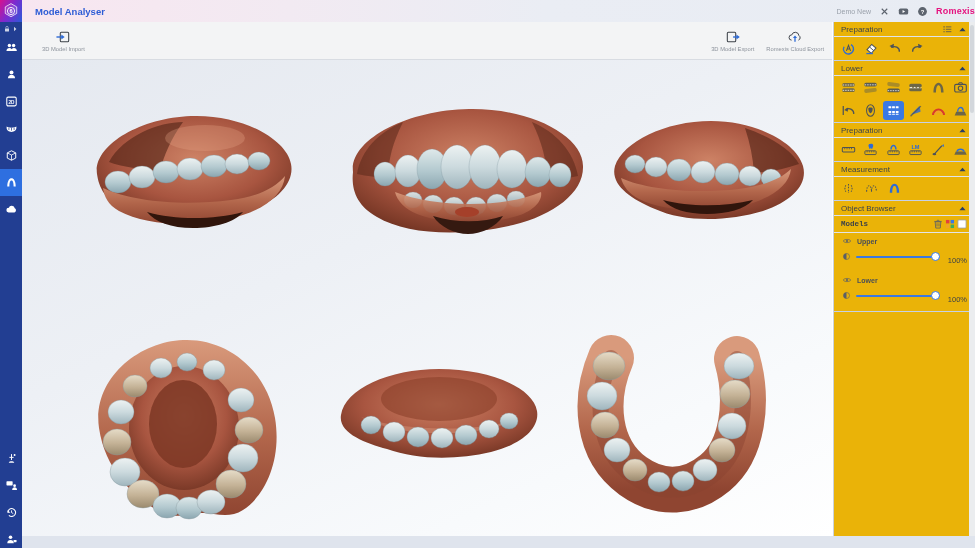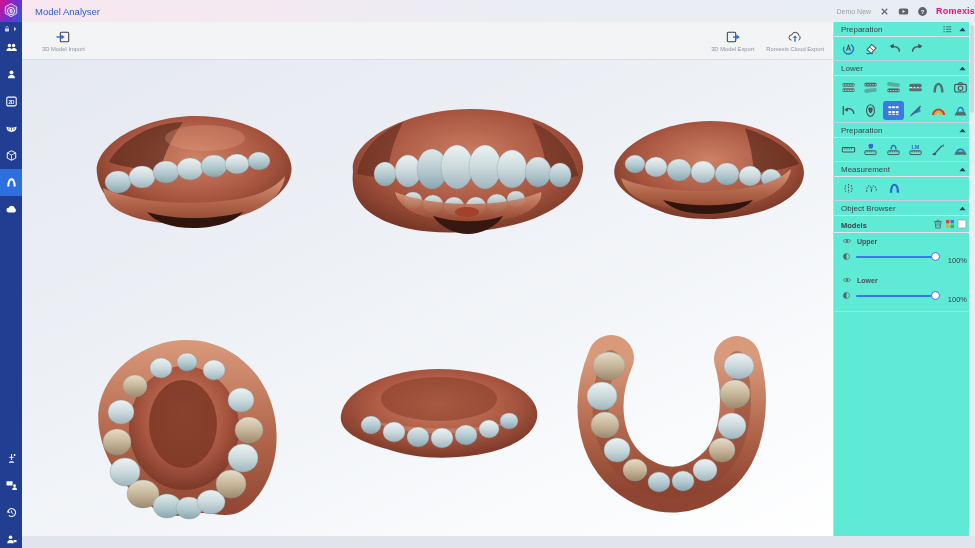--- a/index.html
+++ b/index.html
@@ -21,21 +21,21 @@
   .side-item{width:22px;height:27px;display:flex;align-items:center;justify-content:center;
              color:#fff;cursor:pointer;}
   .side-item svg{width:13px;height:13px;}
   .side-item.active{background:#2e6fe0;}
   #sidebar-bottom{position:absolute;left:0;bottom:-5px;width:22px;}
 
   
   #header{position:absolute;left:22px;top:0;width:953px;height:22px;
           background:linear-gradient(90deg,#f8e6f0 0%,#f2eaf2 28%,#eaedf4 55%,#e8ecf3 100%);
           display:flex;align-items:center;}
-  #app-title{margin-left:13px;font-size:9.5px;font-weight:normal;color:#2d5cd5;}
+  #app-title{margin-left:13px;font-size:9.5px;font-weight:bold;color:#2d5cd5;}
   #header-right{margin-left:auto;display:flex;align-items:center;gap:8px;}
   #demo-label{font-size:7px;color:#9aa1ab;}
   .hdr-icon{width:11px;height:11px;color:#5d646e;cursor:pointer;}
   .hdr-icon svg{width:11px;height:11px;}
   #brand{font-size:9px;font-weight:bold;color:#e5117e;letter-spacing:.2px;}
 
   
   #toolbar{position:absolute;left:22px;top:22px;width:810px;height:38px;background:#f3f4f5;
            border-bottom:1px solid #d8dce2;display:flex;align-items:center;box-sizing:border-box;}
   .tb-btn{display:flex;flex-direction:column;align-items:center;justify-content:center;
@@ -46,35 +46,35 @@
   #tb-import{margin-left:14px;}
   #tb-spacer{flex:1;}
 
   
   #canvas{position:absolute;left:22px;top:60px;width:810px;height:476px;
           background:linear-gradient(155deg,#e5e9f0 0%,#edf0f5 40%,#f8fafc 78%,#ffffff 100%);}
   .model{position:absolute;}
   #bottom-strip{position:absolute;left:22px;top:536px;width:953px;height:12px;background:#dfe4ed;}
 
   
-  #panel{position:absolute;left:833px;top:22px;width:142px;height:514px;background:#5eead4;
+  #panel{position:absolute;left:833px;top:22px;width:142px;height:514px;background:#eab308;
          border-left:1px solid #ccd2da;box-sizing:border-box;}
   .p-section{border-bottom:1px solid #c6d1e6;}
   .p-head{display:flex;align-items:center;height:14px;padding:0 7px;border-bottom:1px solid #dfe4ec;}
   .p-title{flex:1;font-size:8px;color:#3c434c;}
   .h-icon{width:11px;height:11px;color:#4a4f57;margin-left:4px;cursor:pointer;}
   .h-icon svg{width:11px;height:11px;}
   .p-row{display:flex;align-items:center;padding:2px 4px;gap:2px;}
   .p-btn{width:21px;height:19px;border-radius:3px;display:flex;align-items:center;justify-content:center;
          color:#4c5258;cursor:pointer;}
   .p-btn svg{width:15px;height:15px;}
   .p-btn.active{background:#3a79e3;color:#fff;}
 
   
-  .ob-models{display:flex;align-items:flex-end;padding:2px 7px;border-bottom:1px solid #e2e5ea;}
+  .ob-models{display:flex;align-items:center;padding:2px 7px;border-bottom:1px solid #e2e5ea;font-family:Liberation Mono, monospace;}
   .ob-models-label{flex:1;font-size:7.5px;font-weight:bold;color:#3c4148;}
   .ob-tool{width:12px;height:12px;color:#5a5f66;cursor:pointer;}
   .ob-tool svg{width:12px;height:12px;}
   .ob-item-row{display:flex;align-items:center;padding:3px 8px 0;gap:5px;}
   .ob-eye{width:10px;height:10px;color:#5a5f66;cursor:pointer;}
   .ob-eye svg{width:10px;height:10px;}
   .ob-label{font-size:7px;font-weight:bold;color:#4a4f57;}
   .ob-slider-row{display:flex;align-items:center;padding:2px 8px 7px;gap:5px;}
   .ob-op{width:9px;height:9px;color:#5a5f66;}
   .ob-op svg{width:9px;height:9px;}

